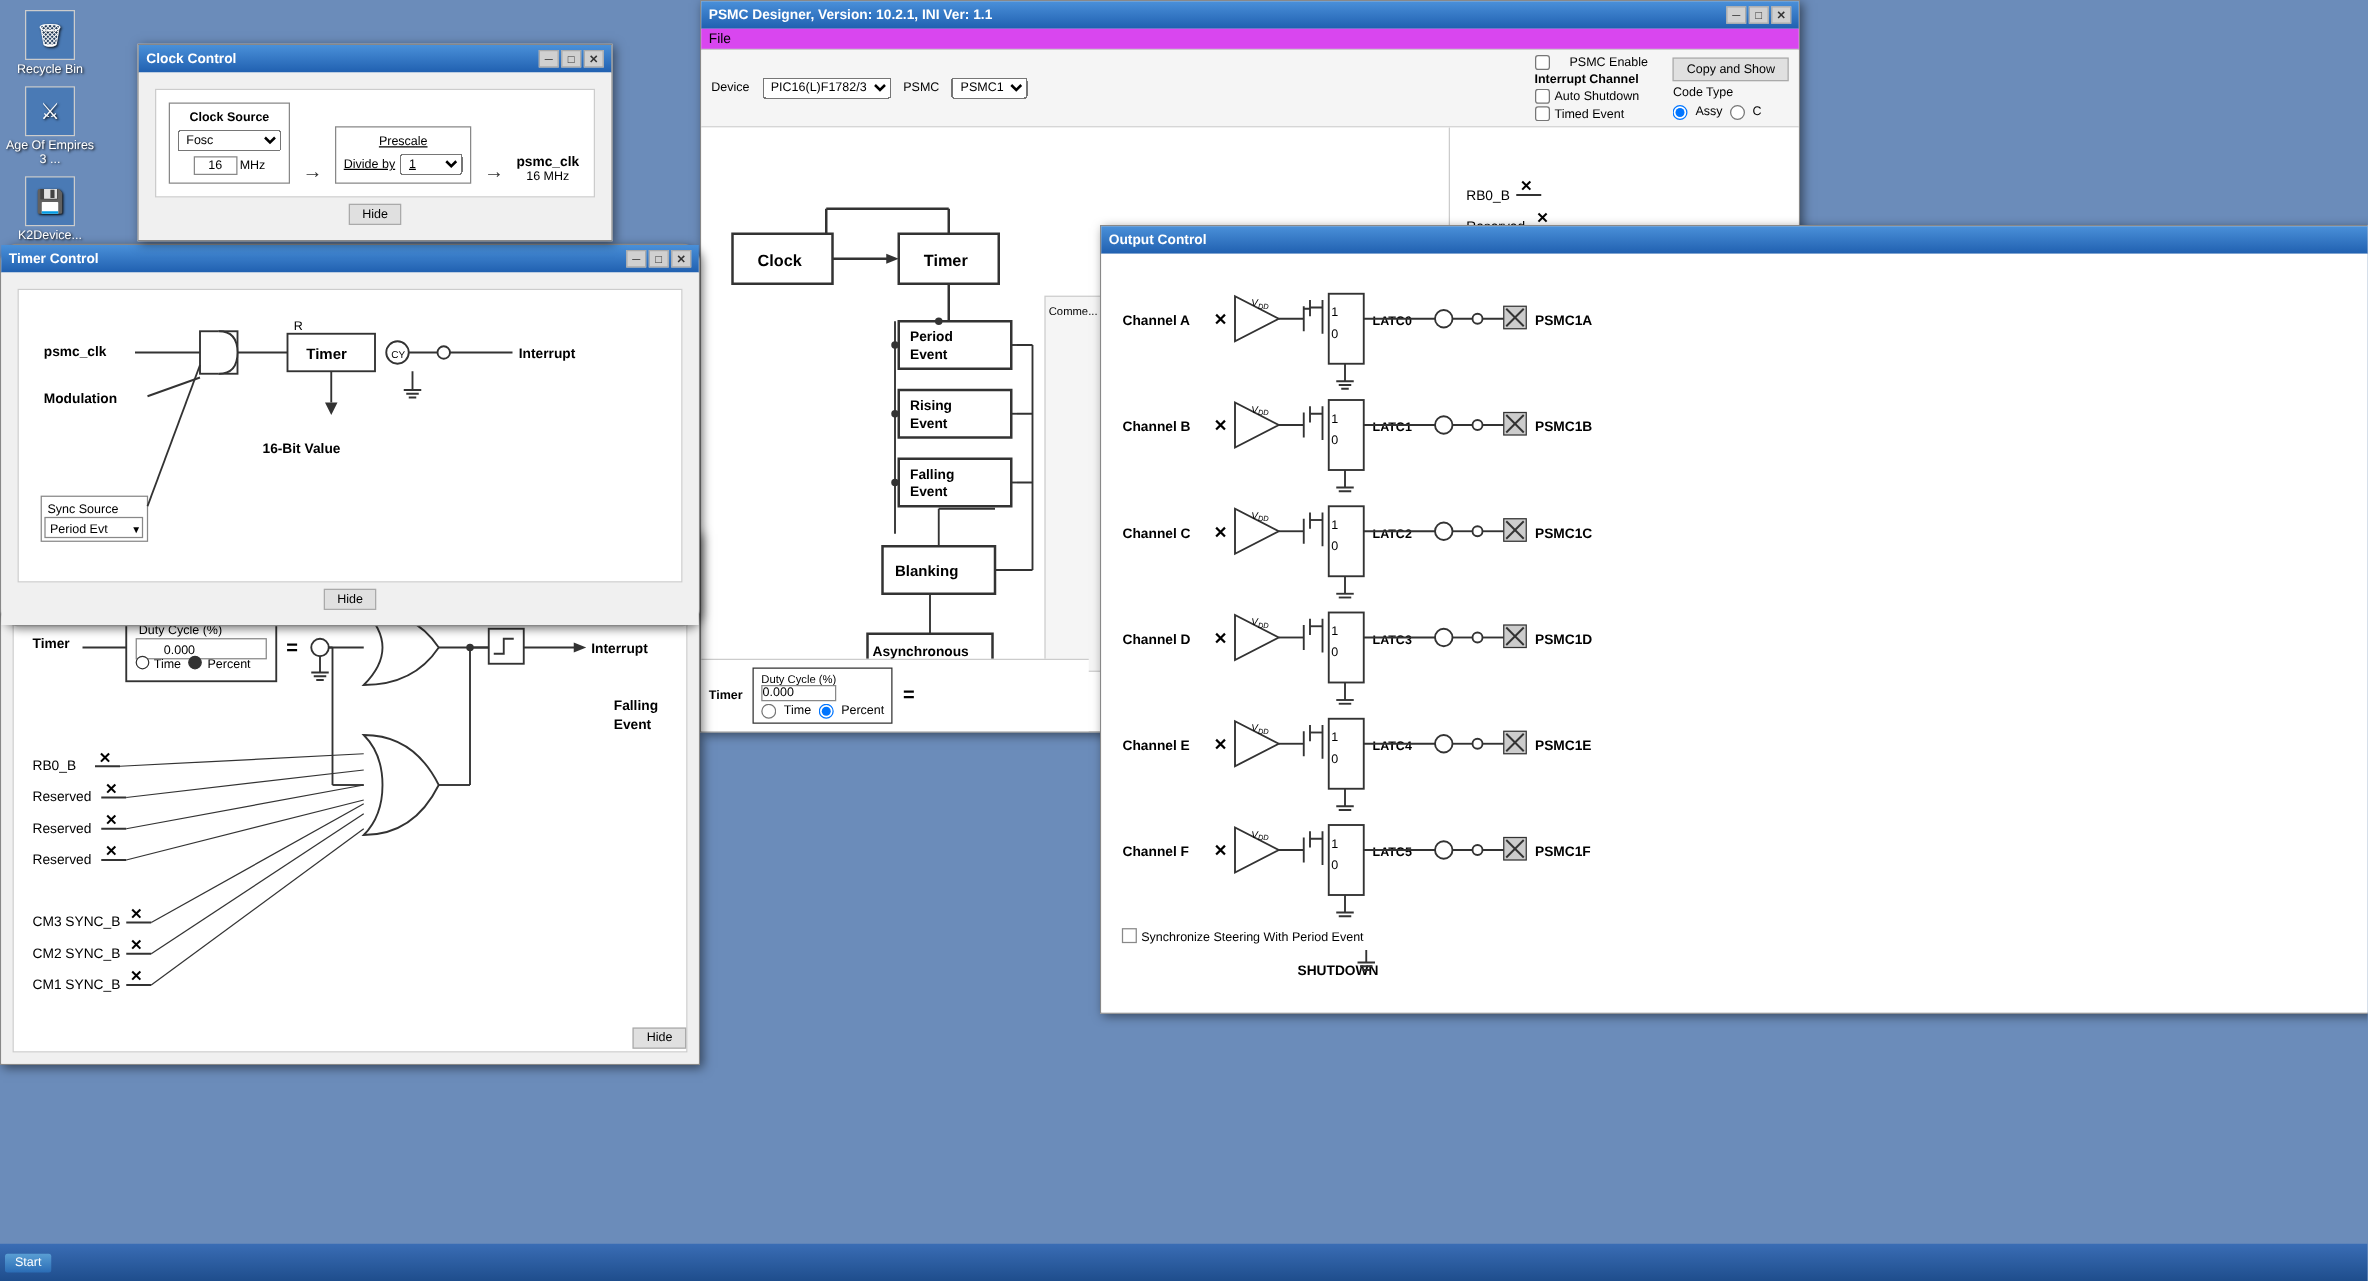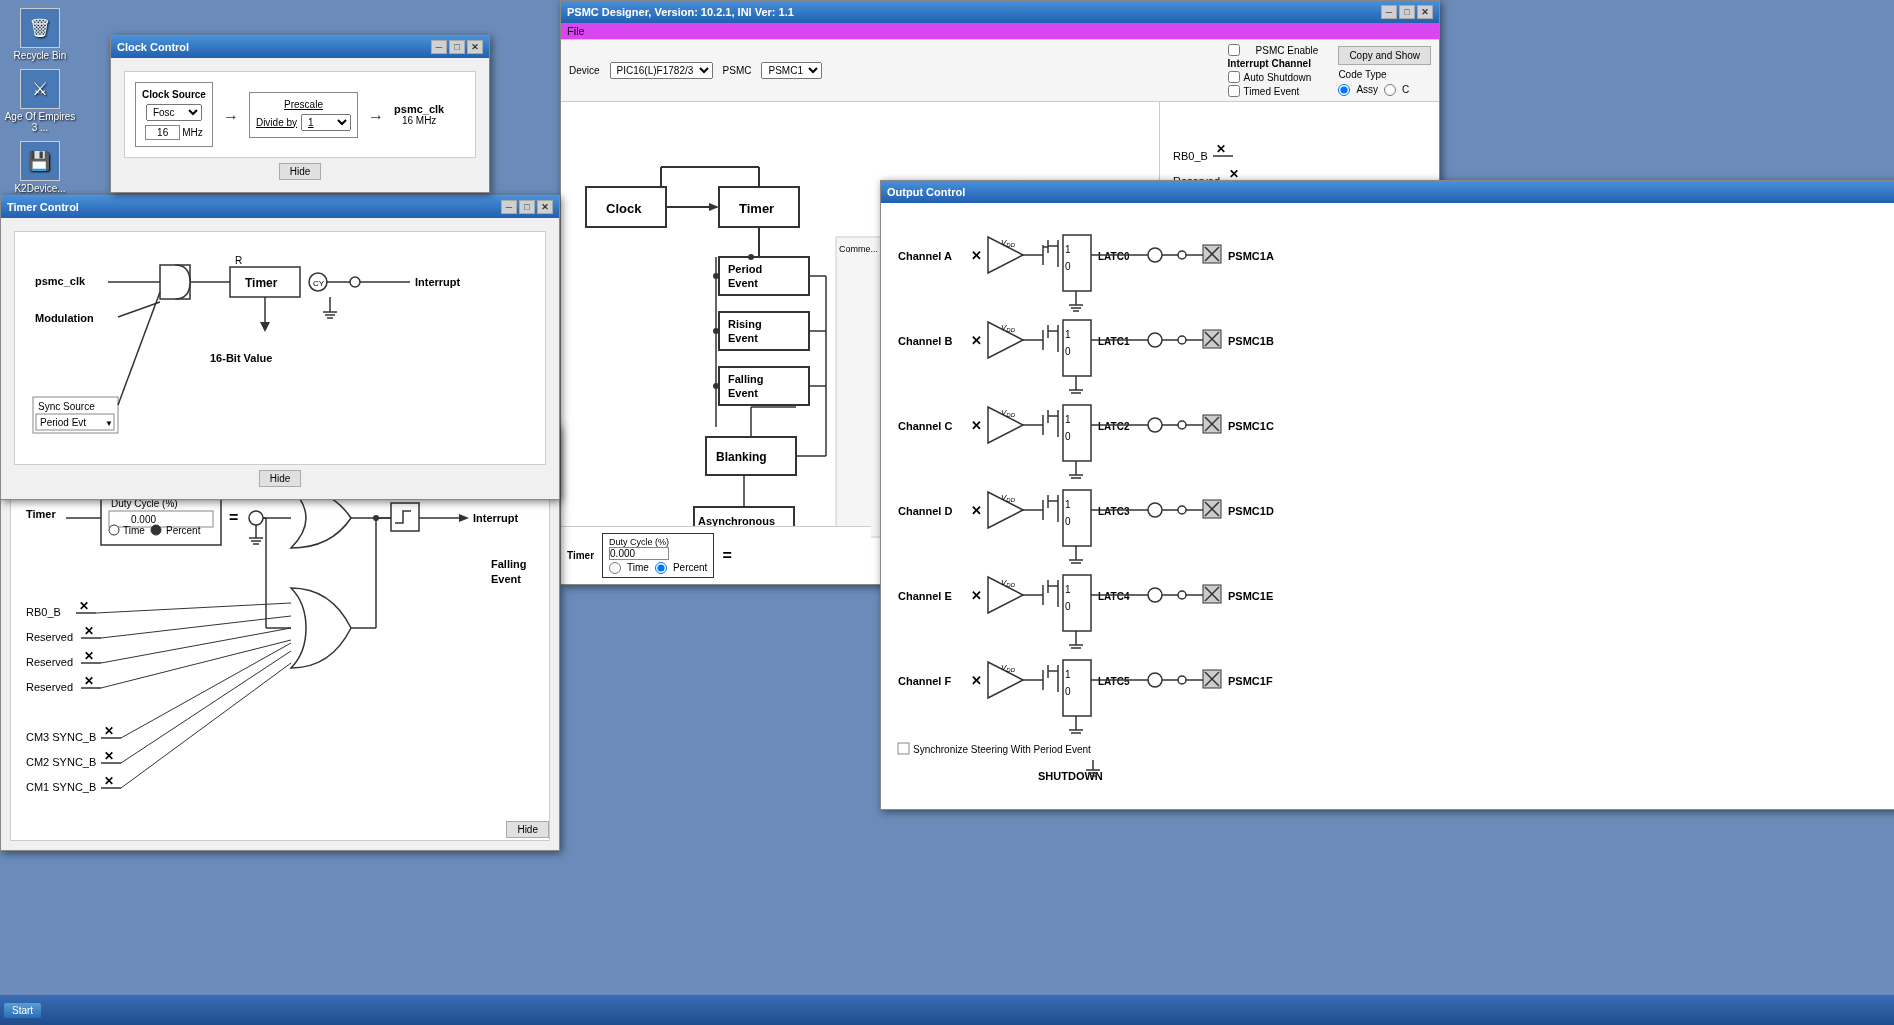--- a/index.html
+++ b/index.html
@@ -89,21 +89,21 @@
     }
 
     
     #clock-control {
       left: 110px; top: 35px;
       width: 380px;
       z-index: 10;
     }
     .clock-diagram {
       display: flex;
-      align-items: center;
+      align-items: flex-end;
       gap: 10px;
       padding: 10px;
       background: white;
       border: 1px solid #ccc;
       margin: 5px;
     }
     .clock-source-box {
       border: 1px solid #888;
       padding: 6px;
       display: flex;
@@ -112,21 +112,21 @@
       gap: 4px;
       font-size: 10px;
     }
     .clock-source-box label {
       font-size: 10px;
       font-weight: bold;
     }
     select.small-select {
       font-size: 10px;
       padding: 1px 2px;
-      width: 56px;
+      width: 83px;
     }
     .clock-mhz-row {
       display: flex;
       align-items: center;
       gap: 2px;
     }
     .clock-mhz-input {
       width: 35px;
       font-size: 10px;
       border: 1px solid #888;
@@ -162,20 +162,21 @@
       cursor: pointer;
       margin: 4px auto;
       display: block;
     }
 
     
     #timer-control {
       left: 0; top: 195px;
       width: 560px;
       z-index: 9;
+      border-radius: 14px;
     }
     .timer-diagram {
       background: white;
       border: 1px solid #ccc;
       margin: 5px;
       padding: 15px;
       position: relative;
       min-height: 200px;
     }
 

